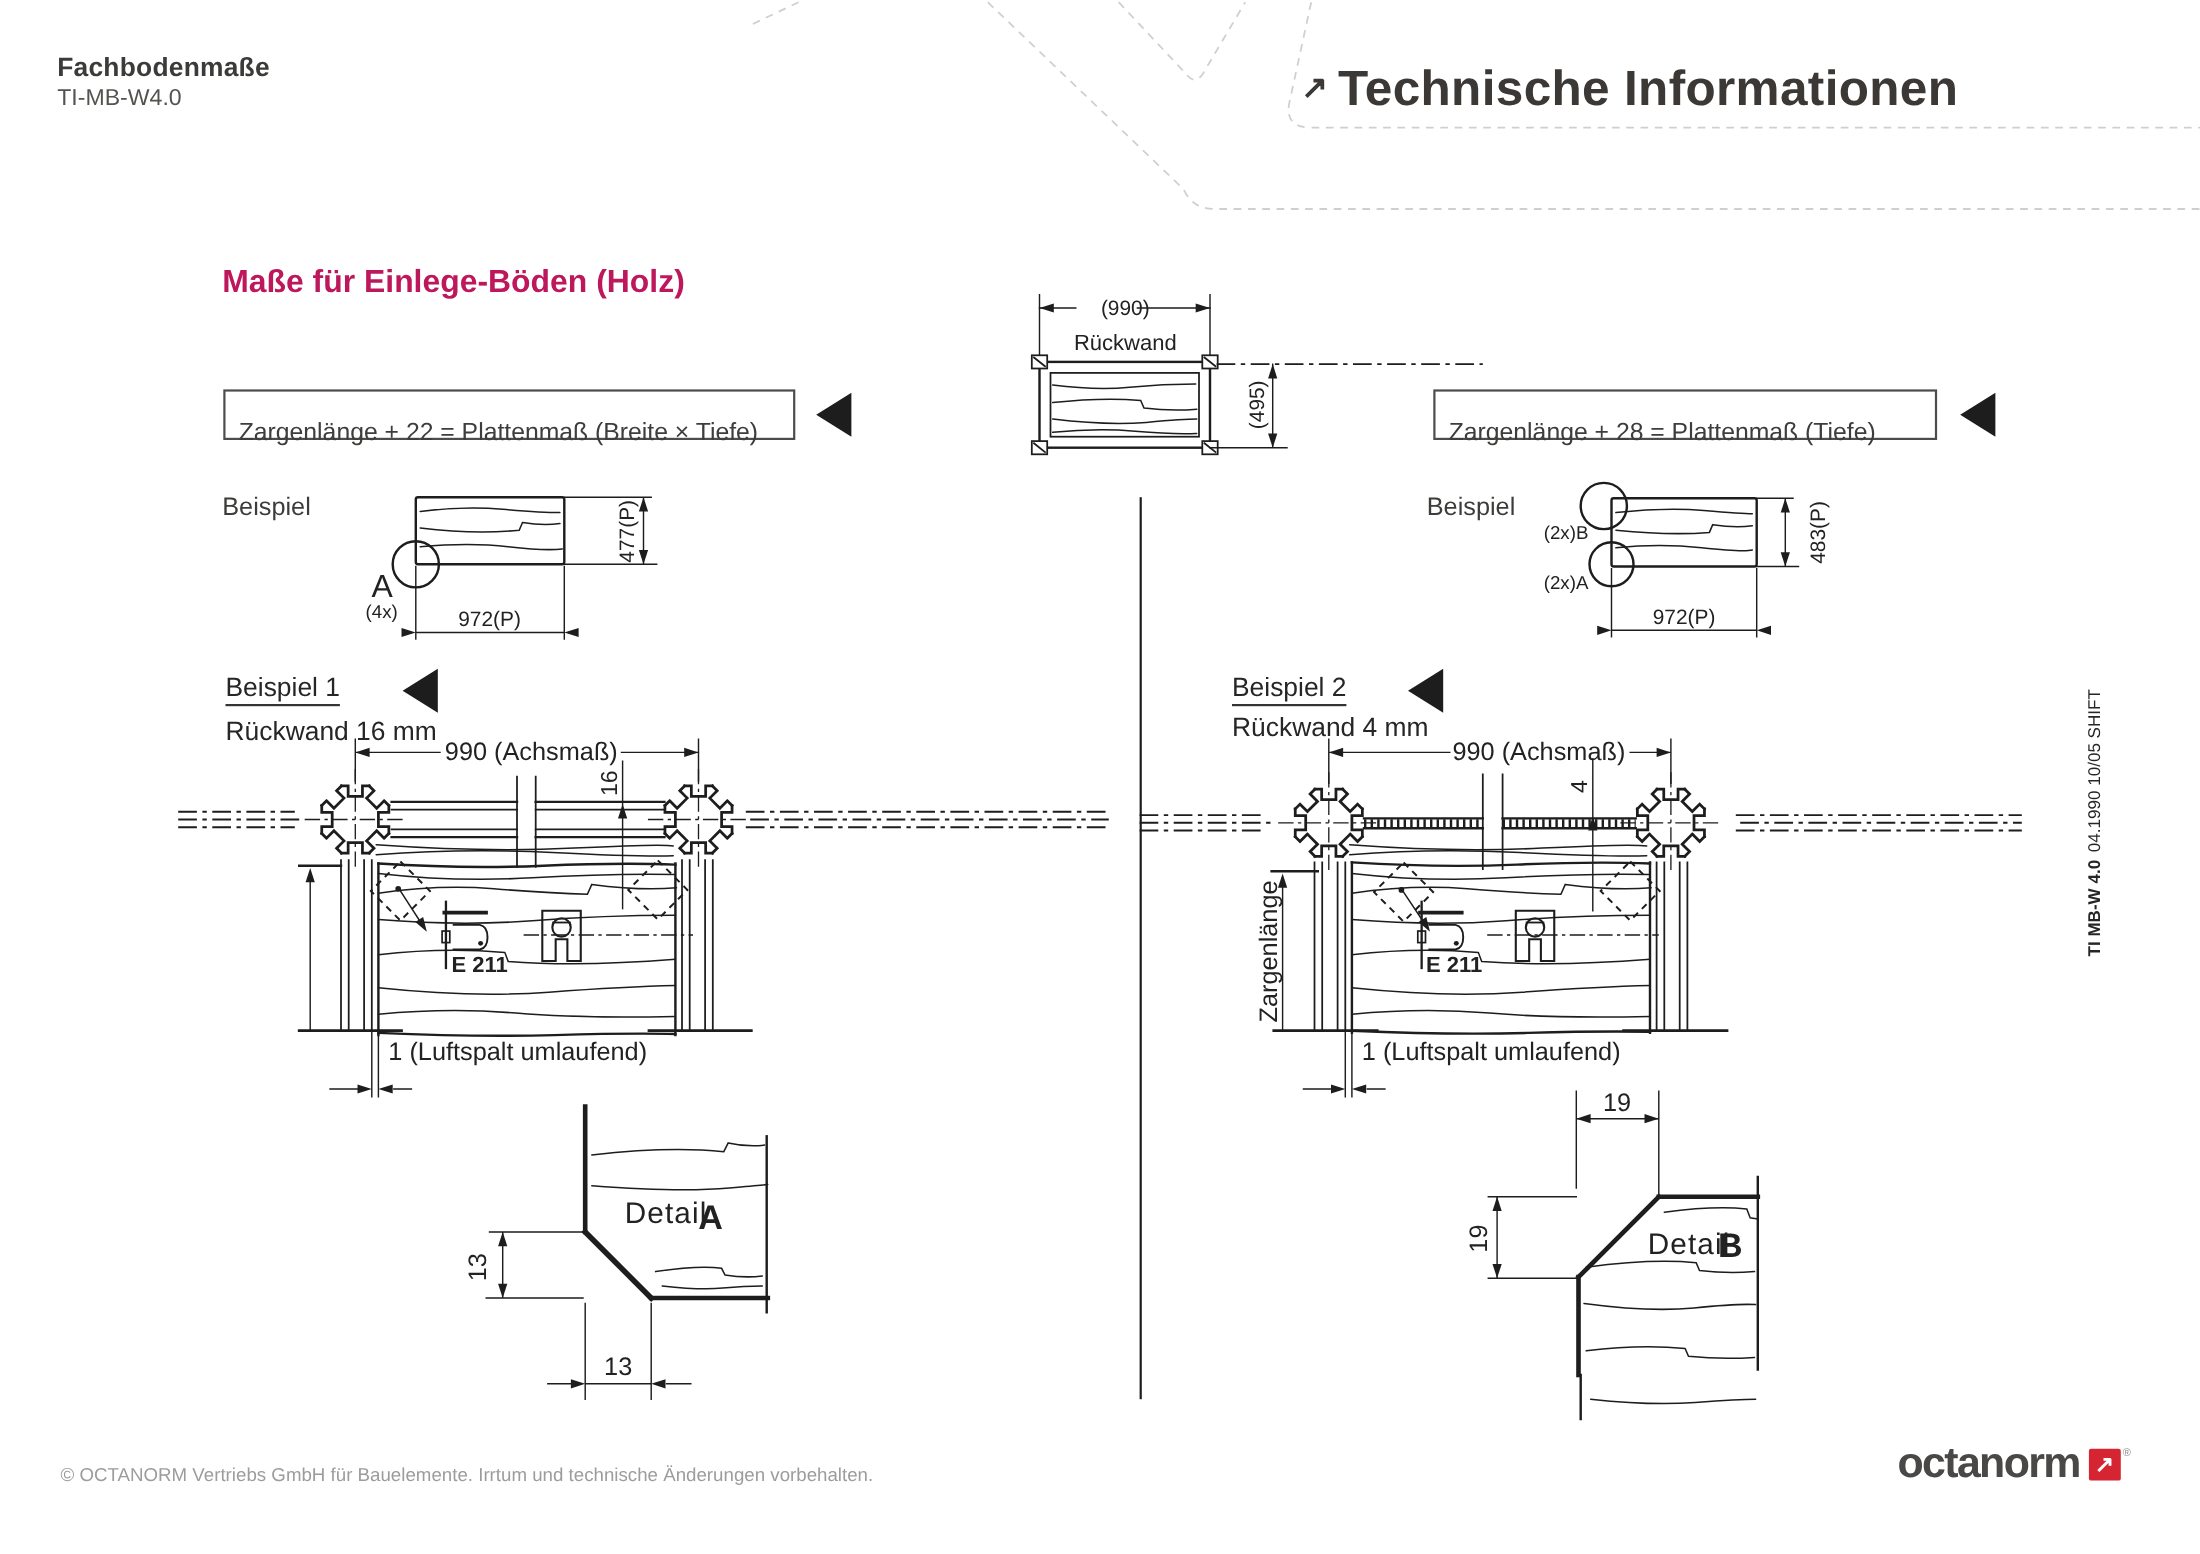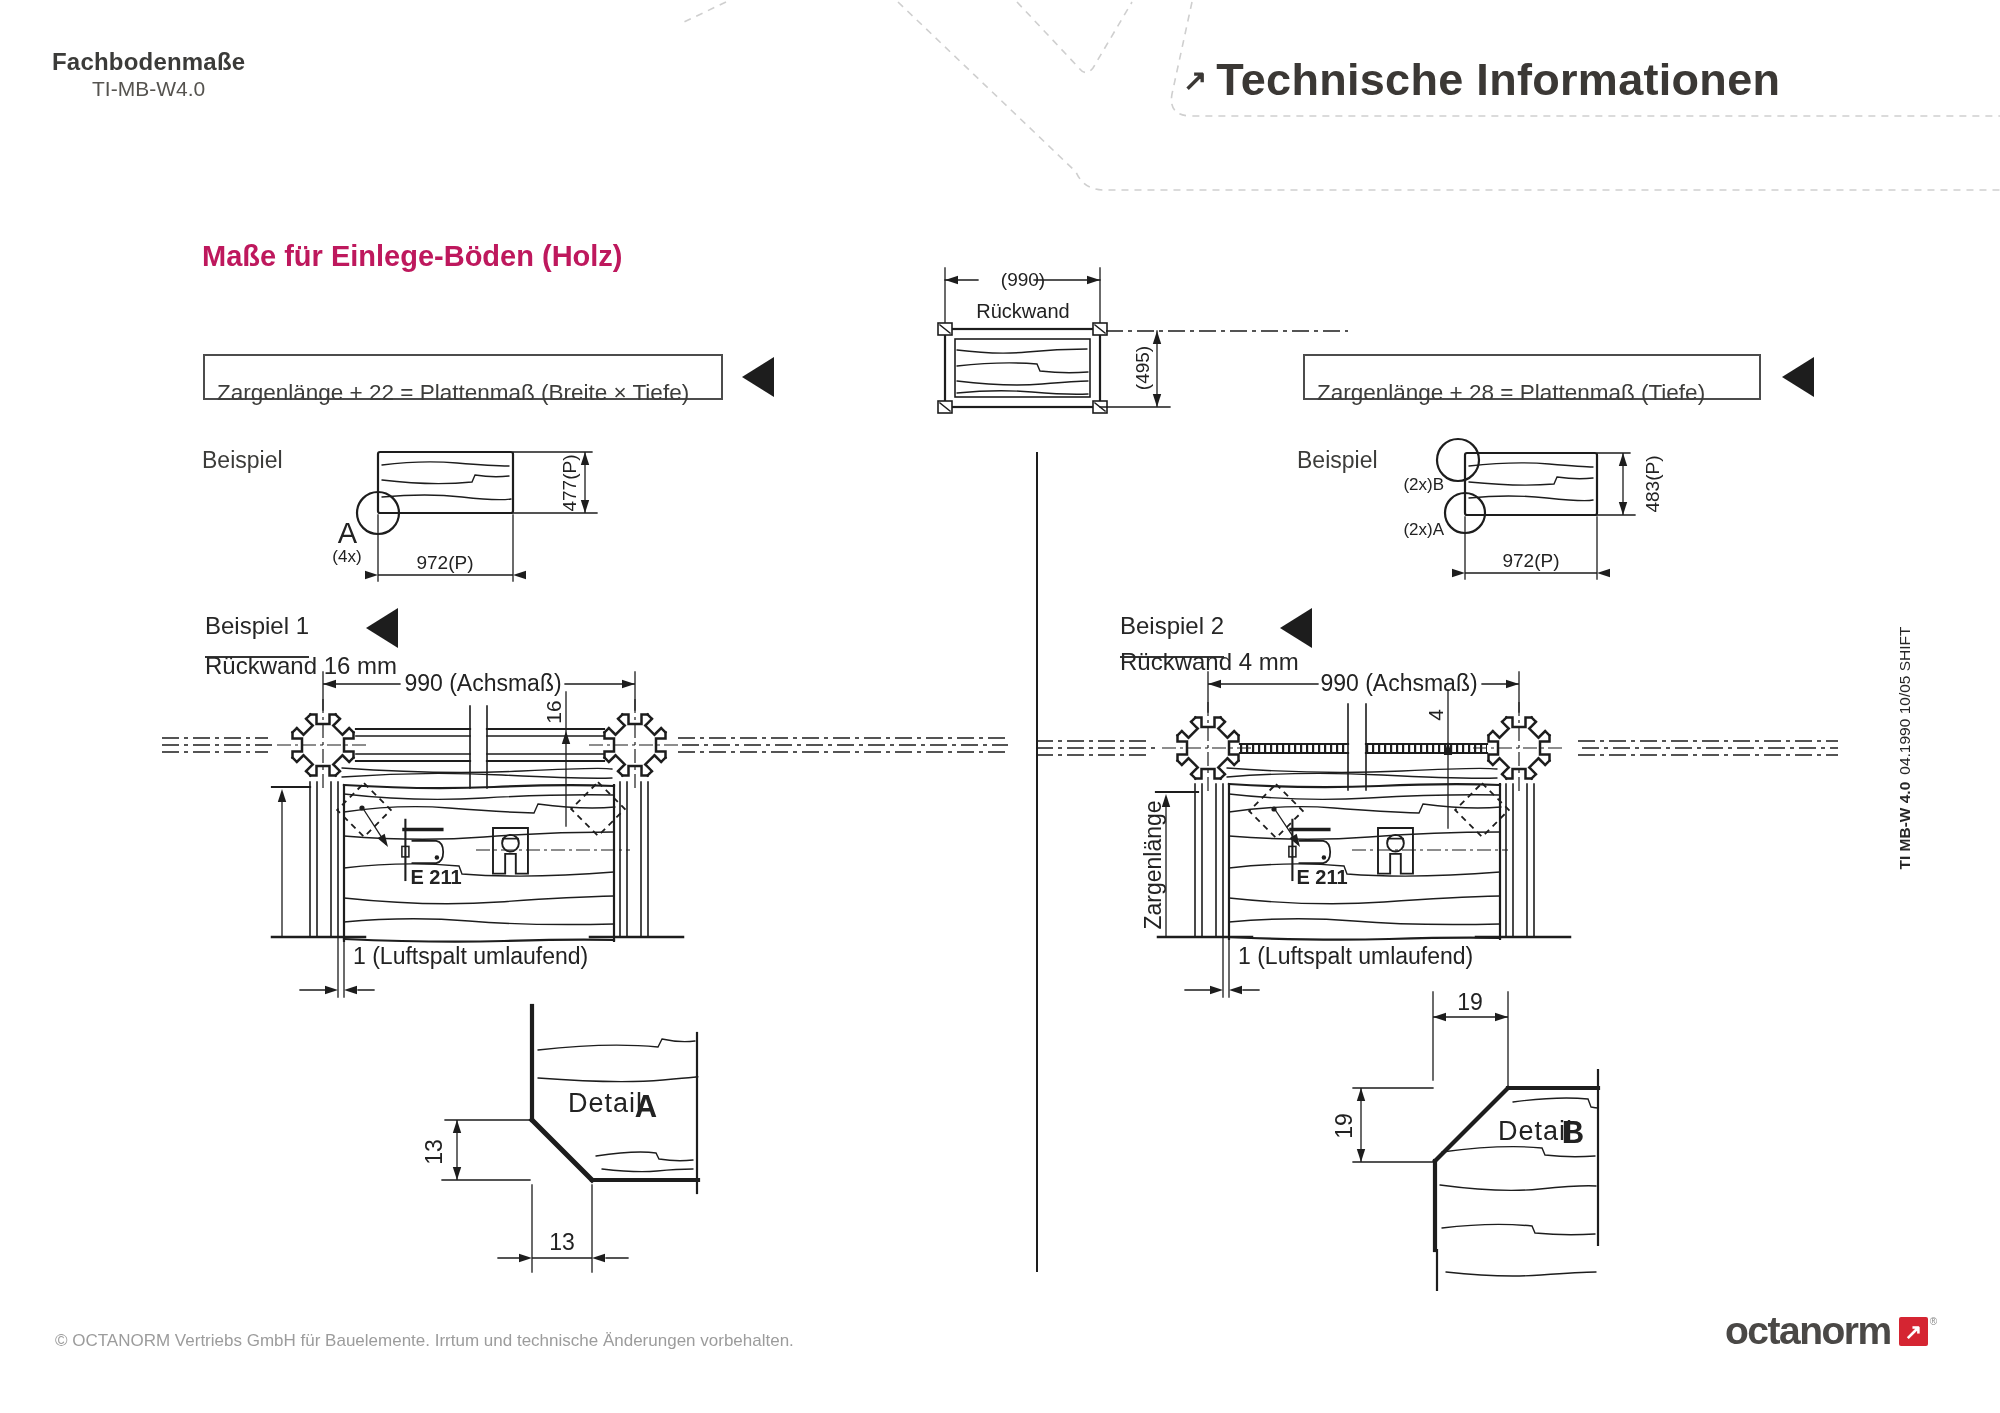--- a/index.html
+++ b/index.html
@@ -1,33 +1,33 @@
 <!DOCTYPE html>
 <html><head>
 <meta charset="utf-8">
 <style>
   html,body{margin:0;padding:0;background:#e8e8e8;}
   #page{position:relative;width:2000px;height:1413px;background:#ffffff;overflow:hidden;
         font-family:"Liberation Sans",sans-serif;color:#1f1f1f;}
   .abs{position:absolute;}
   
   .doc-title{font-size:24px;font-weight:700;color:#3b3b39;letter-spacing:.2px;}
-  .doc-code{font-size:21px;font-weight:400;color:#55534f;margin-left:40px;}
+  .doc-code{font-size:21px;font-weight:400;color:#55534f;}
   .page-title-row{display:flex;align-items:center;gap:9px;color:#3b3835;}
   .page-title-row .arr{font-size:29px;font-weight:700;line-height:1;}
   .page-title-row .ttl{font-size:45px;font-weight:700;letter-spacing:.3px;}
   .section-title{font-size:29px;font-weight:700;color:#be185d;}
   .formula-box{height:46px;border:2px solid #4c4c4c;box-sizing:border-box;
                font-size:22.5px;font-weight:400;color:#3d3d3b;line-height:42px;
                padding:16px 12px;white-space:nowrap;background:#fff;}
   .tri-left{width:0;height:0;border-style:solid;border-width:20px 32px 20px 0;
             border-color:transparent #1d1d1d transparent transparent;}
   .bsp-label{font-size:23px;color:#3c3c3a;}
   .bsp-title{font-size:24px;color:#262626;}
-  .u{border-bottom:2px solid #343434;padding-bottom:16px;display:inline-block;}
+  .u{border-bottom:2px solid #343434;padding-bottom:0;display:inline-block;}
   .divider{background:#1d1d1d;}
   .sidebar-ref{display:flex;align-items:center;justify-content:center;gap:7px;
                font-size:15.5px;color:#262626;white-space:nowrap;}
   .sidebar-ref .b{font-weight:700;}
   .footer-copy{font-size:17px;color:#9c9c9c;}
   .logo-row{display:flex;align-items:flex-start;}
   .logo-word{font-size:39px;font-weight:700;color:#4a4846;letter-spacing:-1.5px;line-height:30px;}
   .logo-mark{width:29px;height:29px;border-radius:2px;margin-left:8px;margin-top:1px;
              display:flex;align-items:center;justify-content:center;}
   .logo-mark span{color:#fff;font-size:21px;font-weight:700;line-height:1;}

